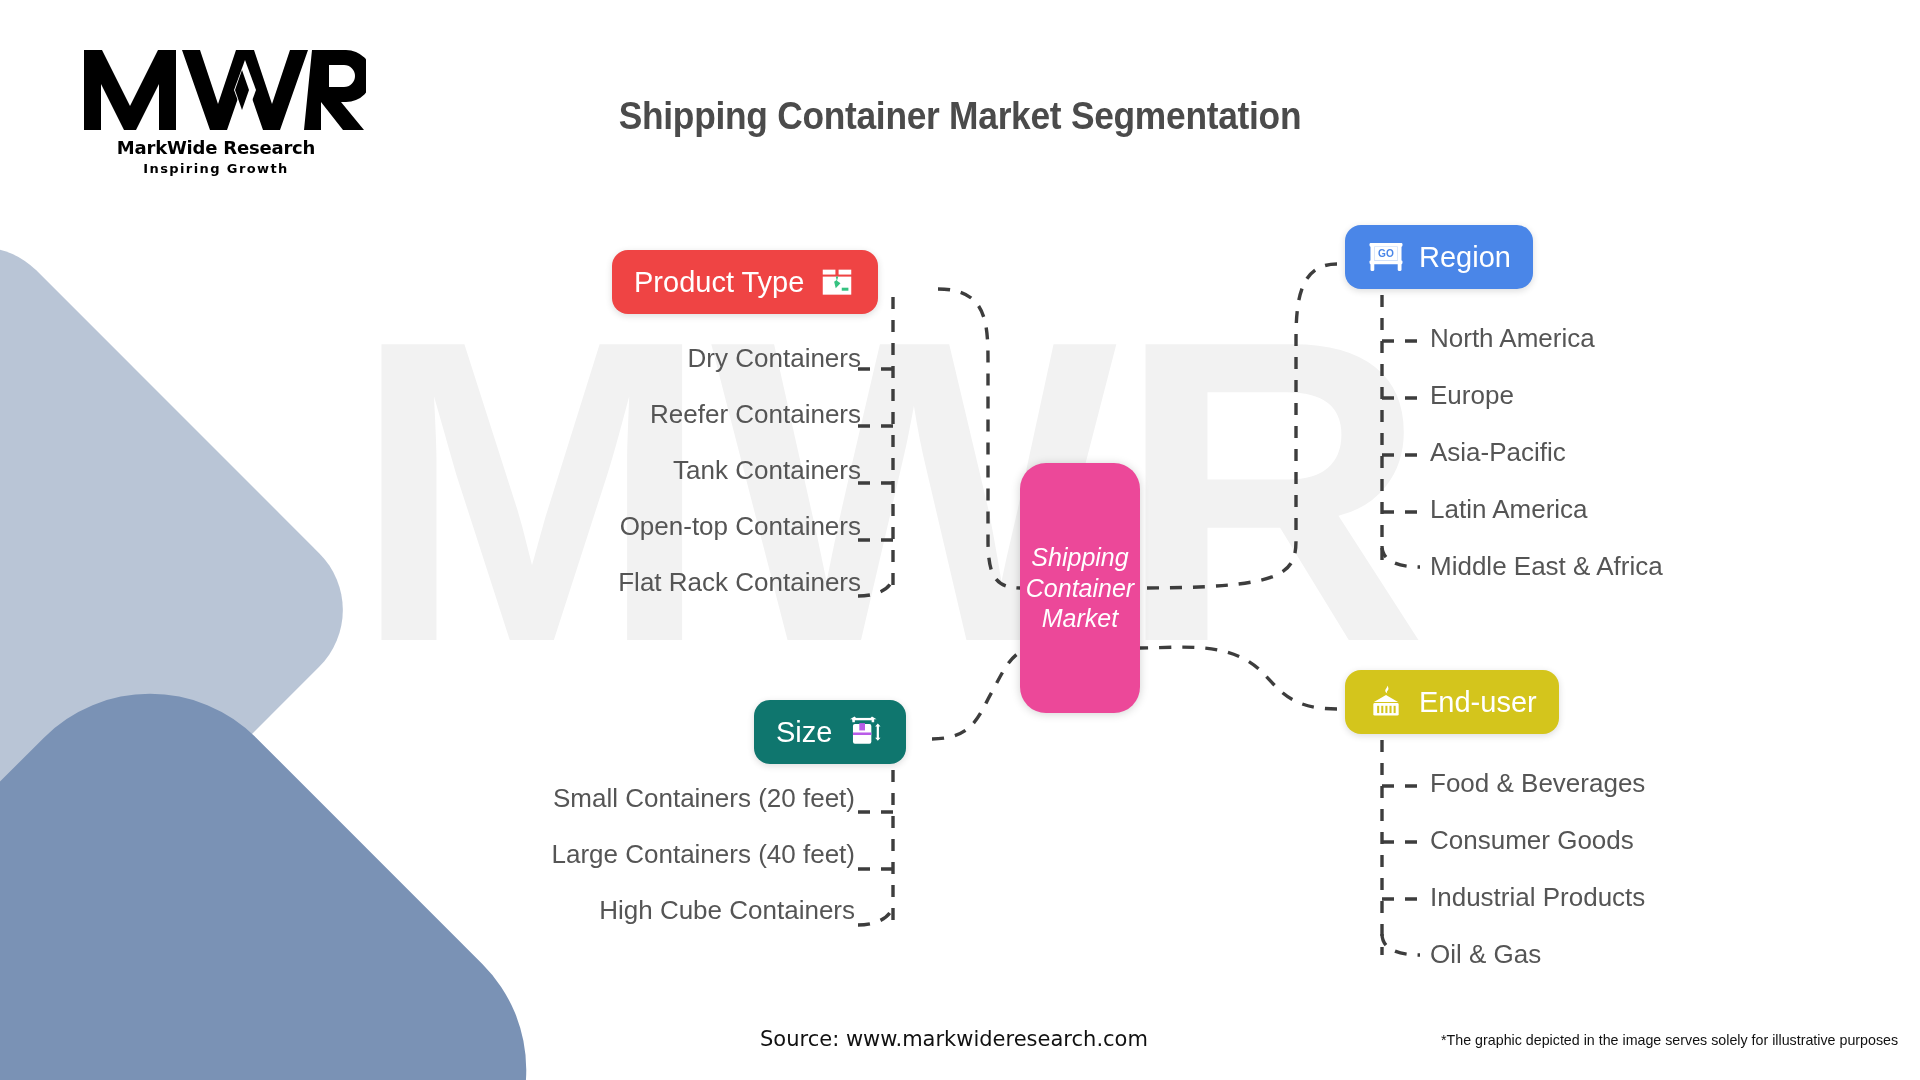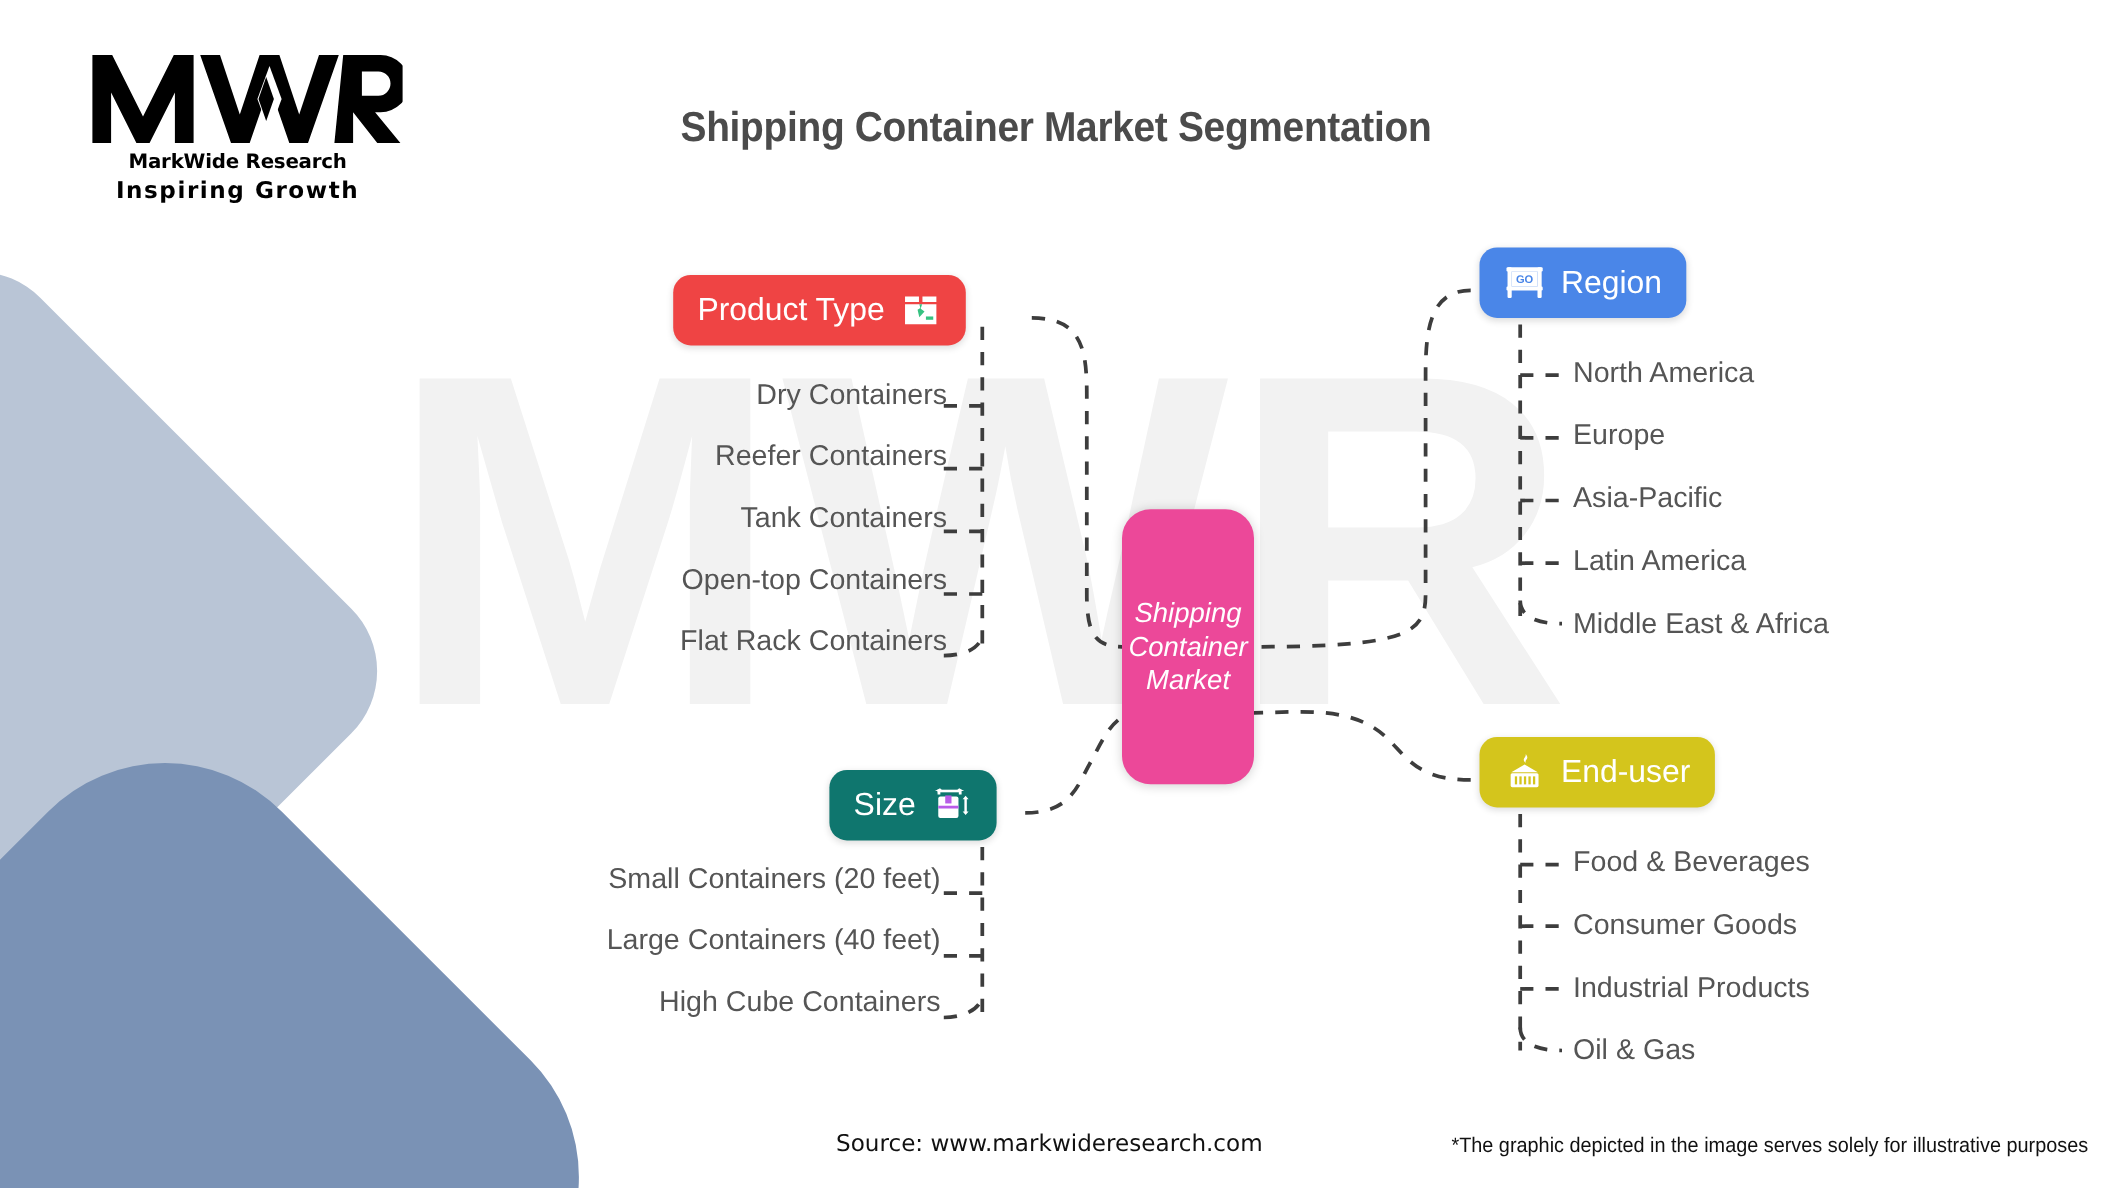--- a/index.html
+++ b/index.html
@@ -71,21 +71,21 @@
     font-weight: bold;
     font-size: 18px;
     color: #000000;
     letter-spacing: -0.2px;
     margin-top: 2px;
     white-space: nowrap;
   }
   .logo-tag {
     font-family: "DejaVu Sans", sans-serif;
     font-weight: bold;
-    font-size: 21px;
+    font-size: 13px;
     color: #000000;
     letter-spacing: 1.4px;
     margin-top: 3px;
     white-space: nowrap;
   }
 
   
   .title {
     position: absolute;
     left: 0;
@@ -198,21 +198,21 @@
     font-size: 21px;
     color: #111111;
     z-index: 5;
     white-space: nowrap;
   }
   .disclaimer {
     position: absolute;
     right: 22px;
     top: 1031px;
     font-family: "Liberation Sans", sans-serif;
-    font-size: 19px;
+    font-size: 15px;
     color: #111111;
     z-index: 5;
     white-space: nowrap;
   }
   .disclaimer span { display:inline-block; transform: scaleX(0.95); transform-origin: right center; }
 </style>
 </head>
 <body>
 
 <div id="stage">

